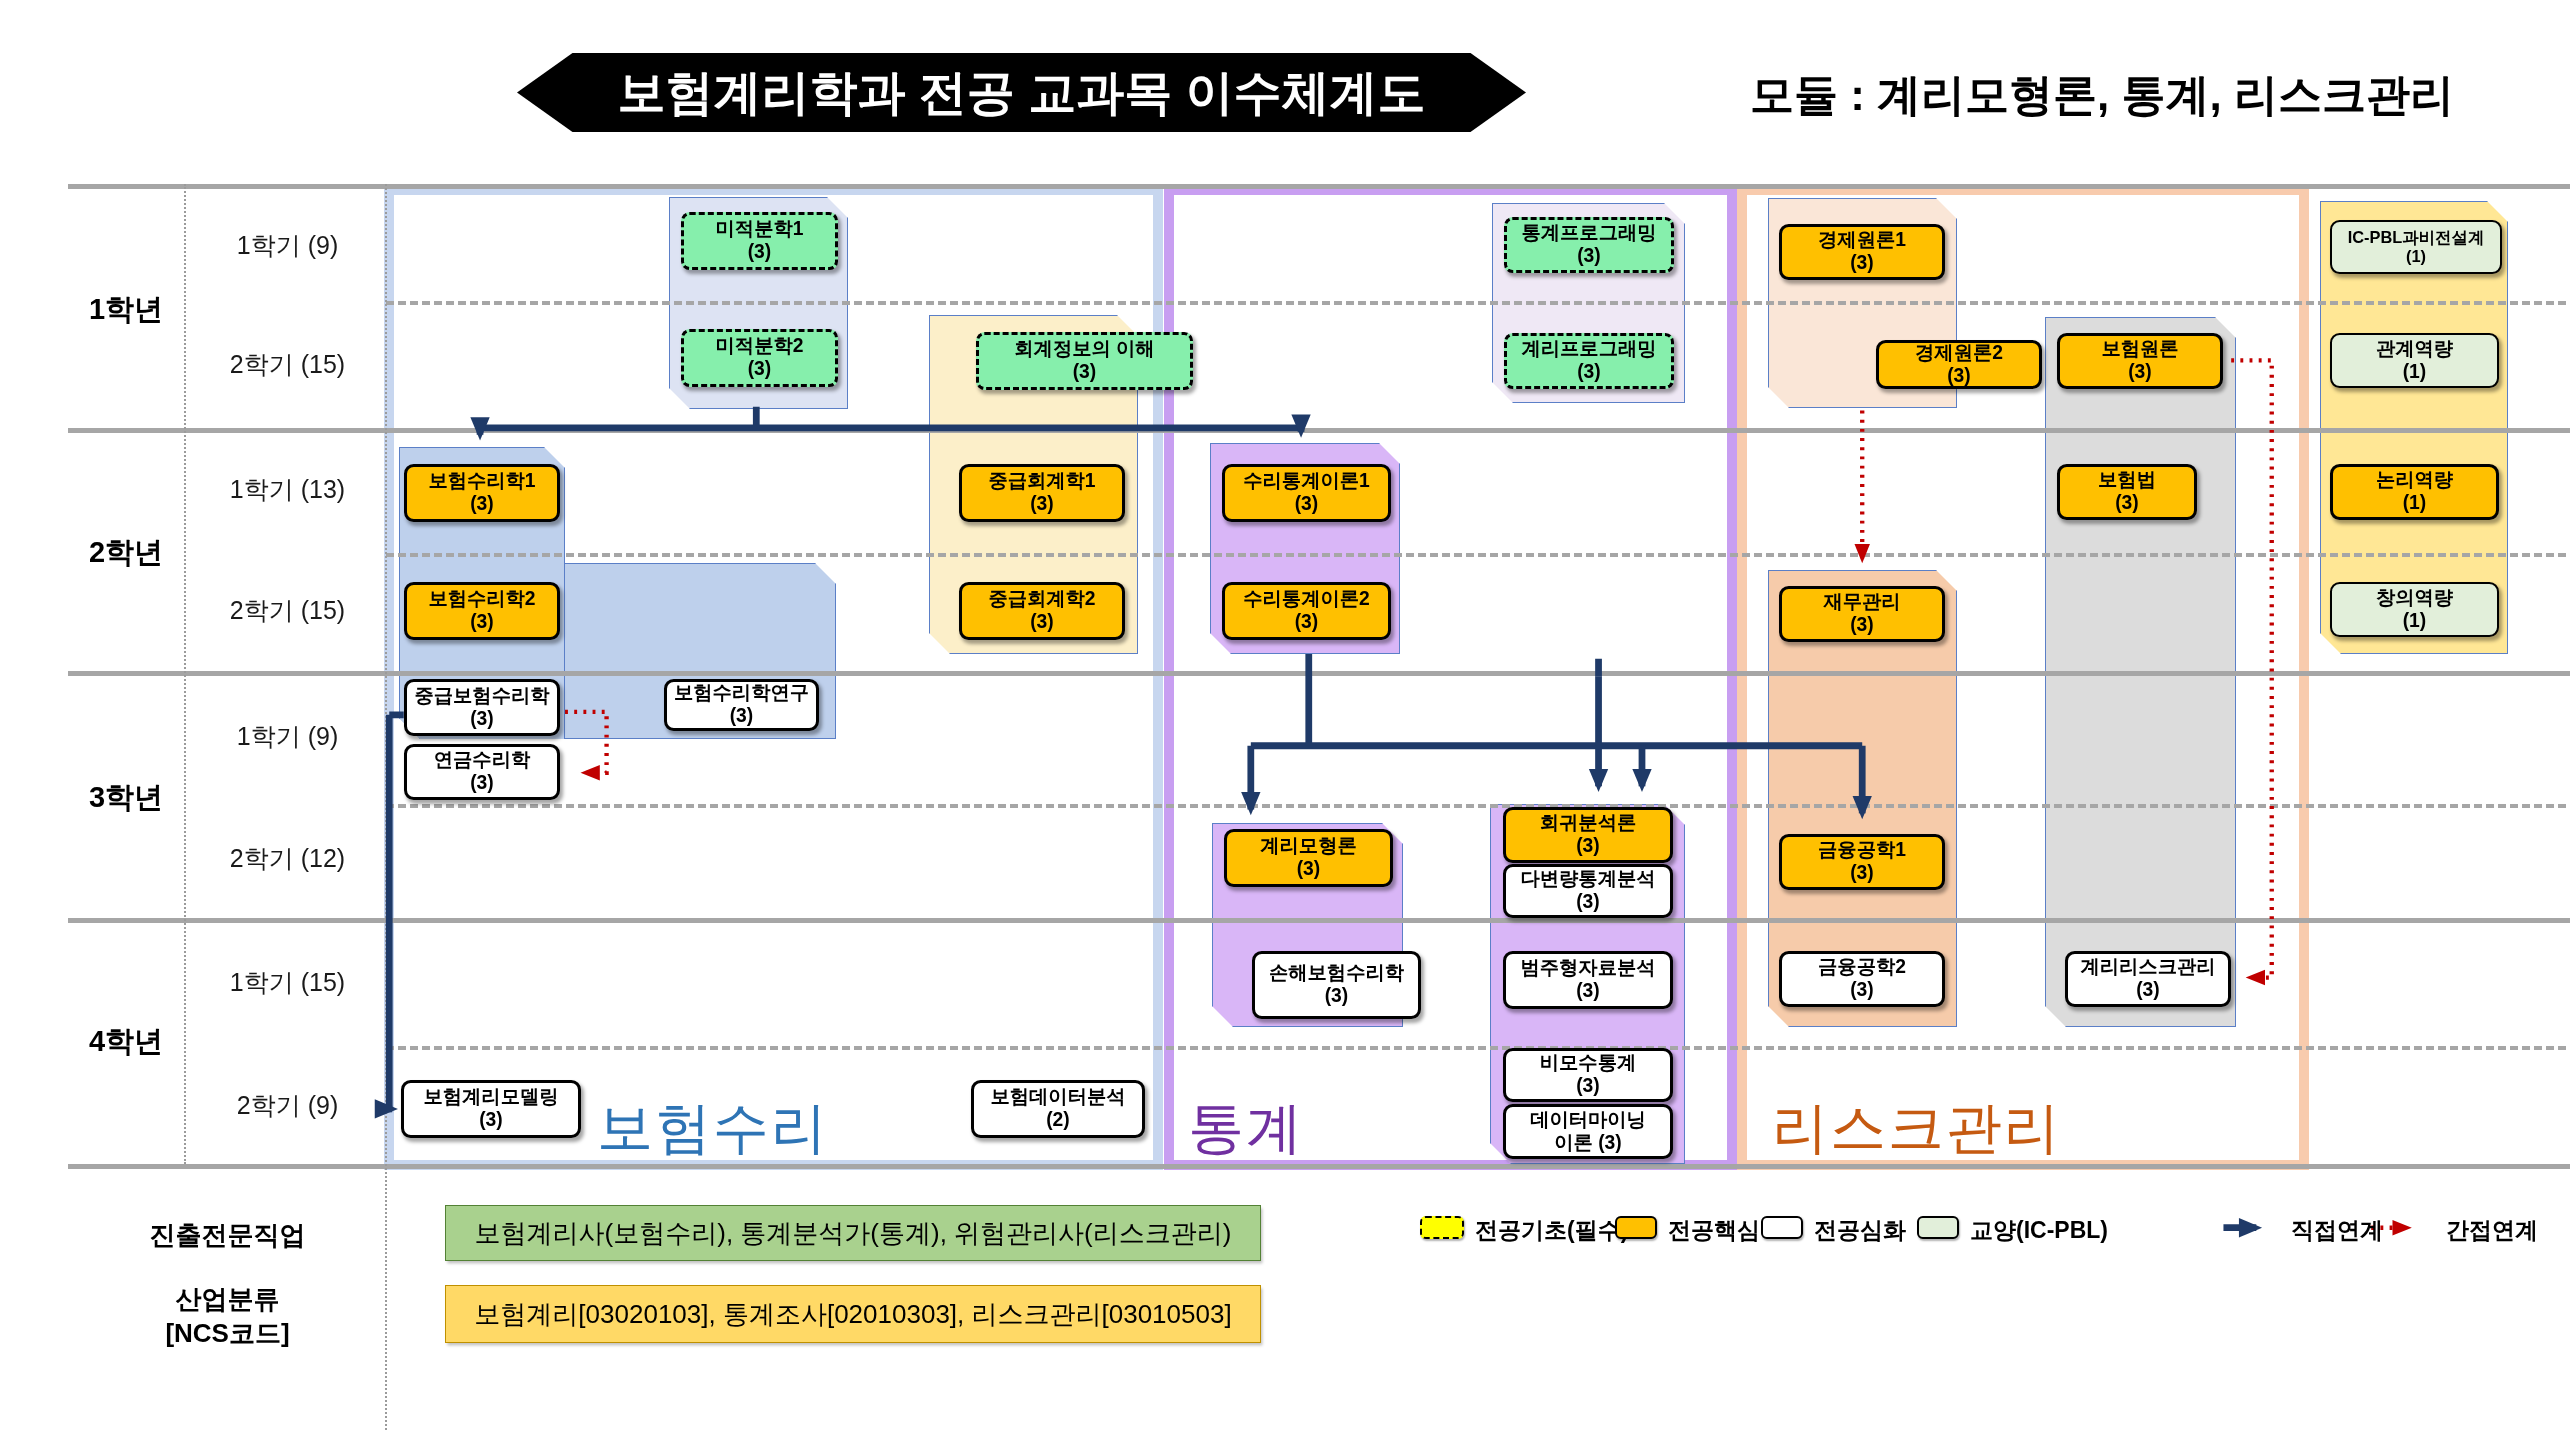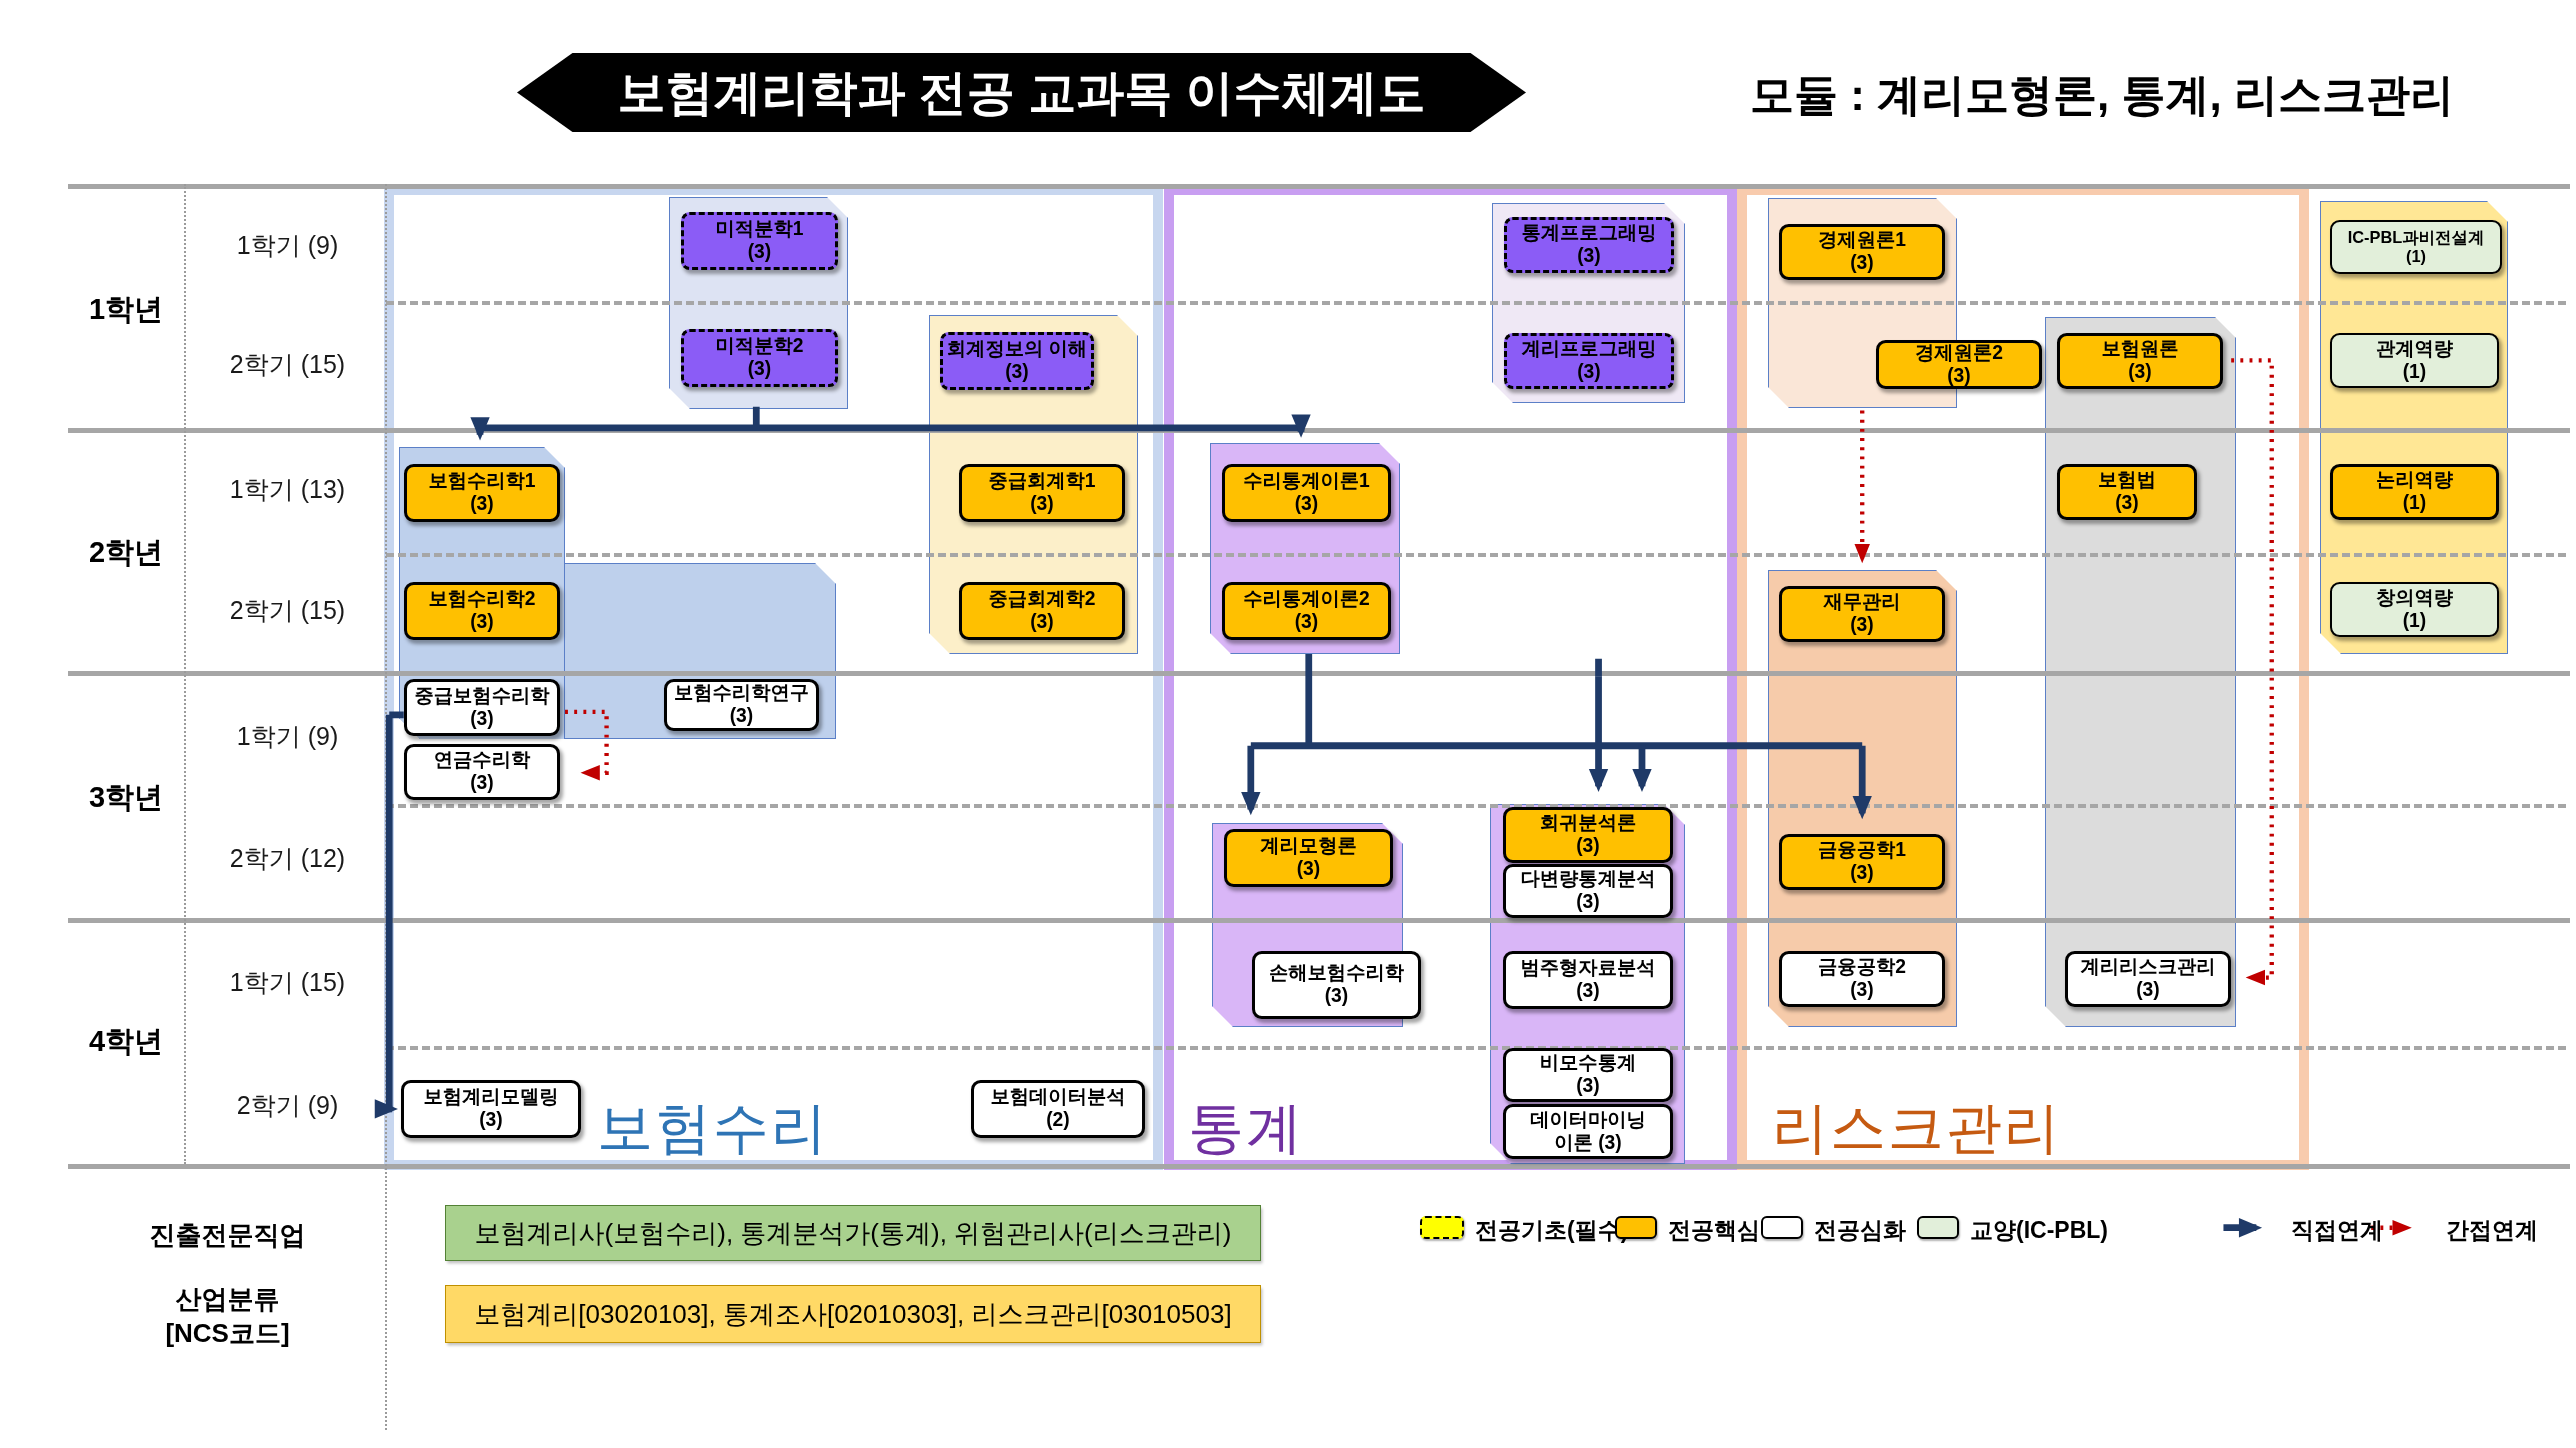--- a/index.html
+++ b/index.html
@@ -20,21 +20,21 @@
   
   .cont{position:absolute;box-sizing:border-box;border:1.9px solid #5b7fc7;z-index:3;
     clip-path:polygon(0 0,calc(100% - 21px) 0,100% 21px,100% 100%,21px 100%,0 calc(100% - 21px));}
 
   
   .course{position:absolute;box-sizing:border-box;display:flex;flex-direction:column;
     align-items:center;justify-content:center;text-align:center;border-radius:9.7px;
     font-weight:bold;font-size:19.3px;line-height:1.18;z-index:6;
     box-shadow:2.9px 3.9px 3.9px rgba(0,0,0,.35);}
   .course .t,.course .c{white-space:nowrap;}
-  .course.req {background:#8b5cf6;border:3.9px dashed #000;border-radius:8.7px;text-align:right;}
+  .course.req {background:#86efac;border:3.9px dashed #000;border-radius:8.7px;text-align:right;}
   .course.core{background:#ffc000;border:3.9px solid #000;}
   .course.adv {background:#ffffff;border:3.9px solid #000;}
   .course.lib {background:#e2efda;border:2.9px solid #000;}
   .course.small{font-size:16.4px;}
 
   
   .banner{position:absolute;left:517px;top:53px;width:1009px;height:79px;background:#000;
     color:#fff;display:flex;align-items:center;justify-content:center;font-size:48px;font-weight:bold;
     clip-path:polygon(0 50%,5.5% 0,94.5% 0,100% 50%,94.5% 100%,5.5% 100%);z-index:7;}
   .module-title{position:absolute;left:1750px;top:66px;font-size:44px;font-weight:bold;color:#000;z-index:7;}
@@ -144,21 +144,21 @@
   </svg>
 
   <div class="course req" style="left:681px;top:212px;width:157px;height:58px">
     <div class="t">미적분학1</div>
       <div class="c">(3)</div>
   </div>
   <div class="course req" style="left:681px;top:329px;width:157px;height:58px">
     <div class="t">미적분학2</div>
       <div class="c">(3)</div>
   </div>
-  <div class="course req" style="left:940px;top:332px;width:154px;height:58px">
+  <div class="course req" style="left:976px;top:332px;width:217px;height:58px">
     <div class="t">회계정보의 이해</div>
       <div class="c">(3)</div>
   </div>
   <div class="course req" style="left:1504px;top:217px;width:170px;height:56px">
     <div class="t">통계프로그래밍</div>
       <div class="c">(3)</div>
   </div>
   <div class="course req" style="left:1504px;top:333px;width:170px;height:56px">
     <div class="t">계리프로그래밍</div>
       <div class="c">(3)</div>

